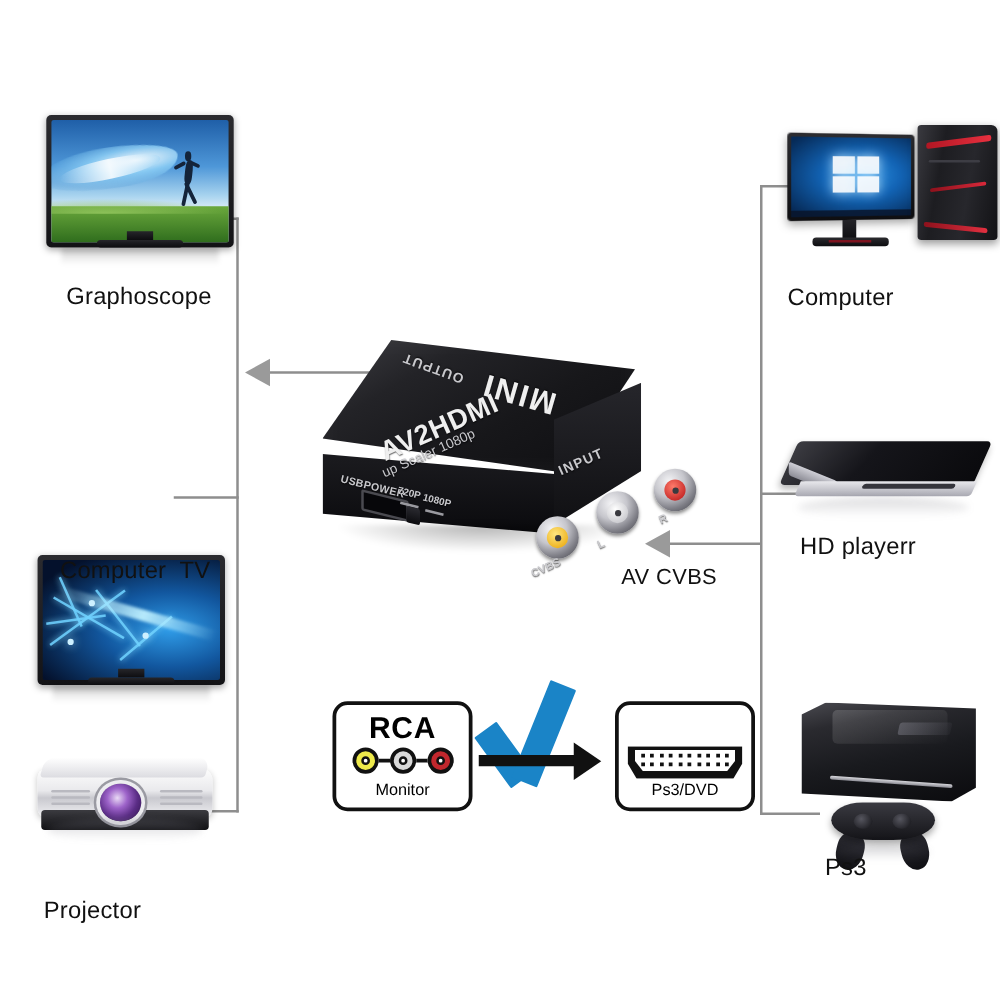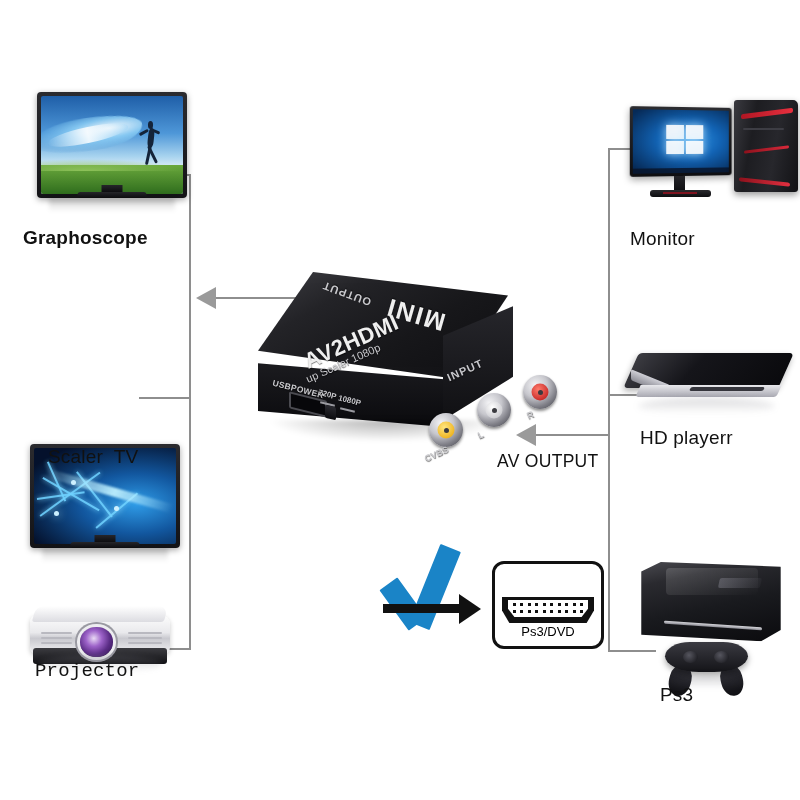--- a/index.html
+++ b/index.html
@@ -235,21 +235,21 @@
   <div class="ln hline" style="left:215px;top:297px;width:128px;"></div>
   <div class="arrow left" style="left:196px;top:287px;"></div>
 
   <div class="ln vline" style="left:608px;top:148px;height:504px;"></div>
   <div class="ln hline" style="left:608px;top:148px;width:48px;"></div>
   <div class="ln hline" style="left:608px;top:394px;width:48px;"></div>
   <div class="ln hline" style="left:608px;top:650px;width:48px;"></div>
 
   <div class="ln hline" style="left:535px;top:434px;width:74px;"></div>
   <div class="arrow left" style="left:516px;top:424px;"></div>
-  <div class="lbl flow" style="left:497px;top:451px;">AV OUTPUT</div>
+  <div class="lbl flow" style="left:497px;top:451px;">AV CVBS</div>
 
   <div class="dev tv" style="left:37px;top:92px;width:150px;height:106px;">
     <div class="bez"></div>
     <div class="scr">
       <div class="sky"></div>
       <div class="grass"></div>
       <div class="ribbon"></div>
       <div class="ribbon2"></div>
       <div class="dancer">
         <i class="d-arm1"></i>
@@ -257,21 +257,21 @@
         <i class="d-leg1"></i>
           <i class="d-leg2"></i>
         <i class="d-body"></i>
           <i class="d-head"></i>
       </div>
     </div>
     <div class="stand neck"></div>
     <div class="stand base"></div>
     <div class="refl"></div>
   </div>
-  <div class="lbl" style="left:23px;top:227px;font-weight:bold;">Graphoscope</div>
+  <div class="lbl" style="left:53px;top:227px;">Graphoscope</div>
 
   <div class="dev tv" style="left:30px;top:338px;width:150px;height:104px;">
     <div class="bez"></div>
     <div class="scr">
       <div class="abs">
         <span style="left:4%;top:70%;width:52%;transform:rotate(-36deg);"></span>
         <span style="left:6%;top:30%;width:46%;transform:rotate(30deg);"></span>
         <span style="left:2%;top:52%;width:34%;transform:rotate(-8deg);"></span>
         <span style="left:30%;top:24%;width:40%;transform:rotate(52deg);"></span>
         <span style="left:44%;top:82%;width:38%;transform:rotate(-40deg);"></span>
@@ -279,36 +279,36 @@
         <div class="beam"></div>
         <div class="dot" style="left:26%;top:33%;"></div>
         <div class="dot" style="left:56%;top:60%;"></div>
         <div class="dot" style="left:14%;top:66%;"></div>
       </div>
     </div>
     <div class="stand neck"></div>
     <div class="stand base"></div>
     <div class="refl"></div>
   </div>
-  <div class="lbl" style="left:48px;top:446px;">Scaler  TV</div>
+  <div class="lbl" style="left:48px;top:446px;">Computer  TV</div>
 
   <div class="dev proj" style="left:30px;top:602px;width:140px;height:74px;">
     <div class="body"></div>
     <div class="top"></div>
     <div class="dark"></div>
     <div class="vent" style="left:8%;top:40%;width:22%;"></div>
     <div class="vent" style="left:8%;top:47%;width:22%;"></div>
     <div class="vent" style="left:8%;top:54%;width:22%;"></div>
     <div class="vent" style="right:6%;top:40%;width:24%;"></div>
     <div class="vent" style="right:6%;top:47%;width:24%;"></div>
     <div class="vent" style="right:6%;top:54%;width:24%;"></div>
     <div class="lens"></div>
     <div class="refl"></div>
   </div>
-  <div class="lbl" style="left:35px;top:660px;font-family:Liberation Mono, monospace;">Projector</div>
+  <div class="lbl" style="left:35px;top:718px;">Projector</div>
 
   <div class="dev pc" style="left:630px;top:98px;width:168px;height:112px;">
     <div class="mon-bez">
       <div class="mon-scr">
         <div class="win">
           <b class="w1"></b>
             <b class="w2"></b>
             <b class="w3"></b>
             <b class="w4"></b>
         </div>
@@ -317,21 +317,21 @@
     </div>
     <div class="neck"></div>
     <div class="foot"></div>
     <div class="tower">
       <div class="red1"></div>
         <div class="red2"></div>
         <div class="red3"></div>
       <div class="slot"></div>
     </div>
   </div>
-  <div class="lbl" style="left:630px;top:228px;">Monitor</div>
+  <div class="lbl" style="left:630px;top:228px;">Computer</div>
 
   <div class="dev hdp" style="left:620px;top:345px;width:176px;height:80px;">
     <div class="top"></div>
     <div class="side"></div>
     <div class="front"></div>
     <div class="tray"></div>
     <div class="refl"></div>
   </div>
   <div class="lbl" style="left:640px;top:427px;">HD playerr</div>
 
@@ -381,20 +381,37 @@
   <div class="rca w" style="left:477px;top:393px;">
       <i></i>
     </div>
   <div class="btext dim" style="left:478px;top:430px;font-size:9px;transform:rotate(-24deg);">L</div>
 
   <div class="rca r" style="left:523px;top:375px;">
       <i></i>
     </div>
   <div class="btext dim" style="left:527px;top:410px;font-size:9px;transform:rotate(-24deg);">R</div>
 
+  <div class="card" style="left:266px;top:561px;width:106px;height:82px;">
+    <div class="cardtitle" style="top:5px;font-size:24px;letter-spacing:.5px;">RCA</div>
+    <div class="rcarow" style="top:34px;">
+      <div class="j jy">
+          <u></u>
+        </div>
+      <div class="bar"></div>
+      <div class="j jw">
+          <u></u>
+        </div>
+      <div class="bar"></div>
+      <div class="j jr">
+          <u></u>
+        </div>
+    </div>
+    <div class="cardsub" style="top:60px;font-size:13px;">Monitor</div>
+  </div>
 
   <div class="checkwrap" style="left:384px;top:551px;width:80px;height:90px;">
     <s class="ck1"></s>
       <s class="ck2"></s>
   </div>
 
   <div class="bigarrow" style="left:383px;top:604px;width:78px;"></div>
 
   <div class="card" style="left:492px;top:561px;width:106px;height:82px;">
     <div class="hdmiport" style="top:33px;">

